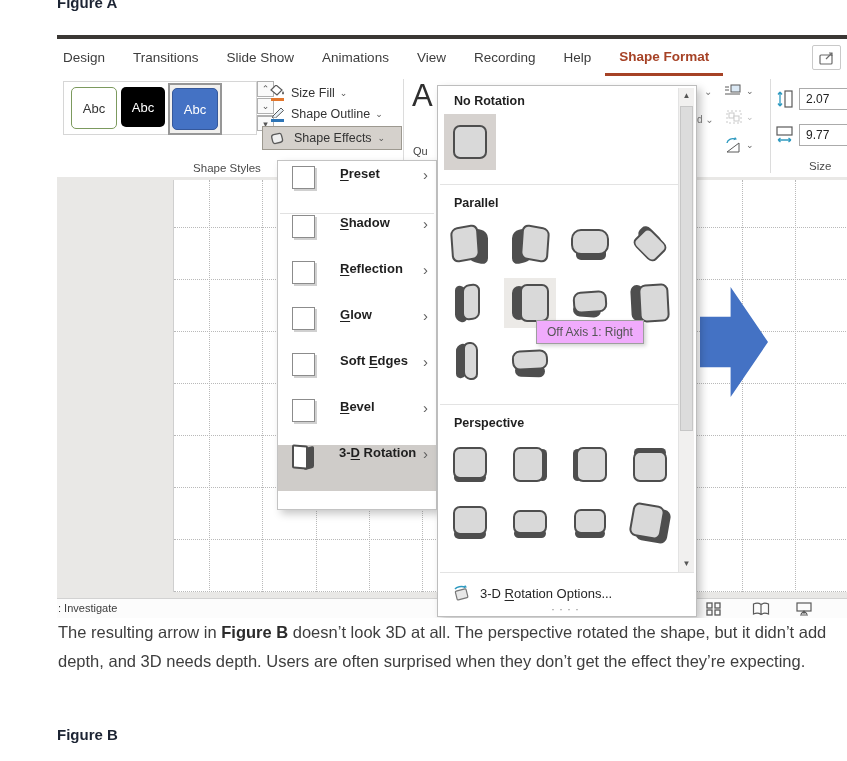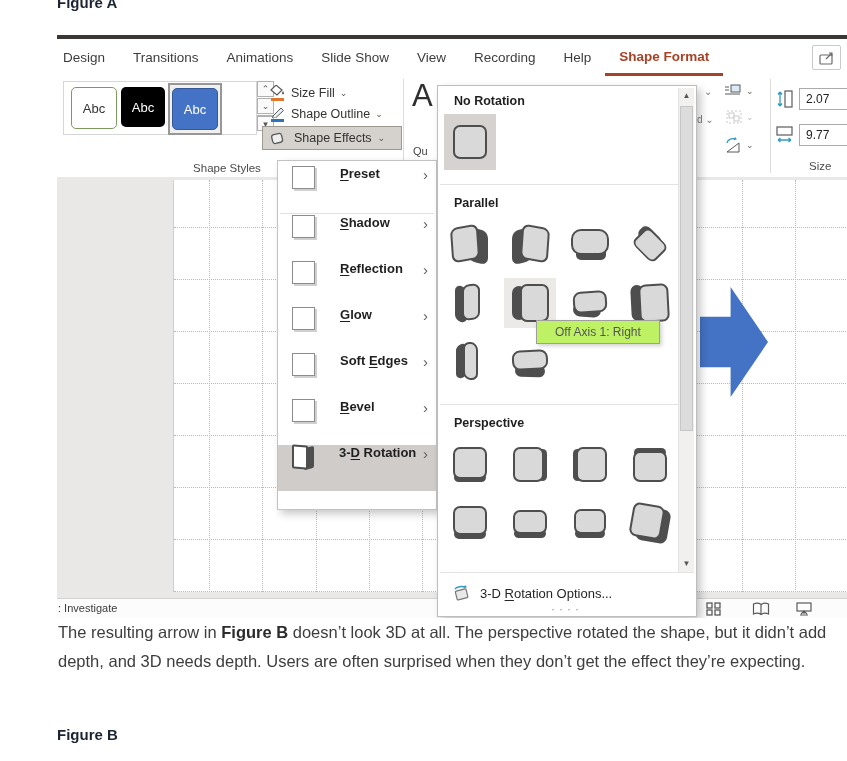--- a/index.html
+++ b/index.html
@@ -76,21 +76,21 @@
   .cell{position:absolute;width:52px;height:50px;display:flex;align-items:center;justify-content:center;}
   .cell.sel{background:#d6d2cf;}
   .cell.hov{background:#eceae7;}
   .fl-sep{position:absolute;left:2px;right:18px;border-top:1px solid #e3e3e3;}
   .scrolltrack{position:absolute;right:2px;top:2px;width:15px;height:484px;background:#f1f0ef;border-left:1px solid #e3e3e3;}
   .scrbtn{position:absolute;left:0;width:15px;height:16px;background:#f1f0ef;color:#555;font-size:8px;text-align:center;line-height:16px;}
   .scrthumb{position:absolute;left:1px;top:18px;width:13px;height:325px;background:#dcdcdc;border:1px solid #c6c6c6;box-sizing:border-box;}
   .optrow{position:absolute;left:0;right:18px;top:492px;height:30px;display:flex;align-items:center;padding-left:14px;}
   .optrow .lbl{font-size:13px;color:#262626;margin-left:10px;white-space:nowrap;}
   .grip{position:absolute;left:0;right:0;top:516px;text-align:center;color:#8f8f8f;font-size:12px;letter-spacing:4px;}
-  .tooltip{position:absolute;left:98px;top:234px;background:#bef264;border:1px solid #9e9e9e;box-shadow:2px 2px 4px rgba(0,0,0,.18);padding:4px 18px;font-size:12px;color:#555;white-space:nowrap;z-index:9;}
+  .tooltip{position:absolute;left:98px;top:234px;background:#f0abfc;border:1px solid #9e9e9e;box-shadow:2px 2px 4px rgba(0,0,0,.18);padding:4px 10px;font-size:12px;color:#555;white-space:nowrap;z-index:9;}
 
   
   .cube{position:relative;width:38px;height:38px;flex:none;}
   .cube::before,.cube::after{content:"";position:absolute;border-radius:7px;box-sizing:border-box;}
   .cube::before{background:#4e4e4e;}
   .cube::after{background:#d9d9d9;border:2.5px solid #4e4e4e;}
   .cube[data-variant="flat"]::before{display:none;}
   .cube[data-variant="flat"]::after{inset:2px;}
   .cube[data-variant="iso-l"]::before{top:3px;right:1px;bottom:1px;left:17px;transform:skewY(12deg);}
   .cube[data-variant="iso-l"]::after{top:0;right:10px;bottom:3px;left:0;transform:rotate(-4deg) skewY(-6deg);}
@@ -135,22 +135,22 @@
 <div class="page">
 
   <h3 class="fig-head" id="figA">Figure A</h3>
 
   <div class="shot">
     <div class="topline"></div>
 
     <div class="tabs">
       <div class="tab">Design</div>
       <div class="tab">Transitions</div>
+      <div class="tab">Slide Show</div>
       <div class="tab">Animations</div>
-      <div class="tab">Slide Show</div>
       <div class="tab">View</div>
       <div class="tab">Recording</div>
       <div class="tab">Help</div>
       <div class="tab active">Shape Format</div>
     </div>
     <div class="share">
       <svg width="16" height="14" viewBox="0 0 16 14">
           <rect x="1" y="4" width="12" height="9" rx="1" fill="none" stroke="#6b6b6b" stroke-width="1.2"></rect>
           <path d="M7 8 L13 2 M10 2 h3 v3" fill="none" stroke="#6b6b6b" stroke-width="1.2"></path>
         </svg>

